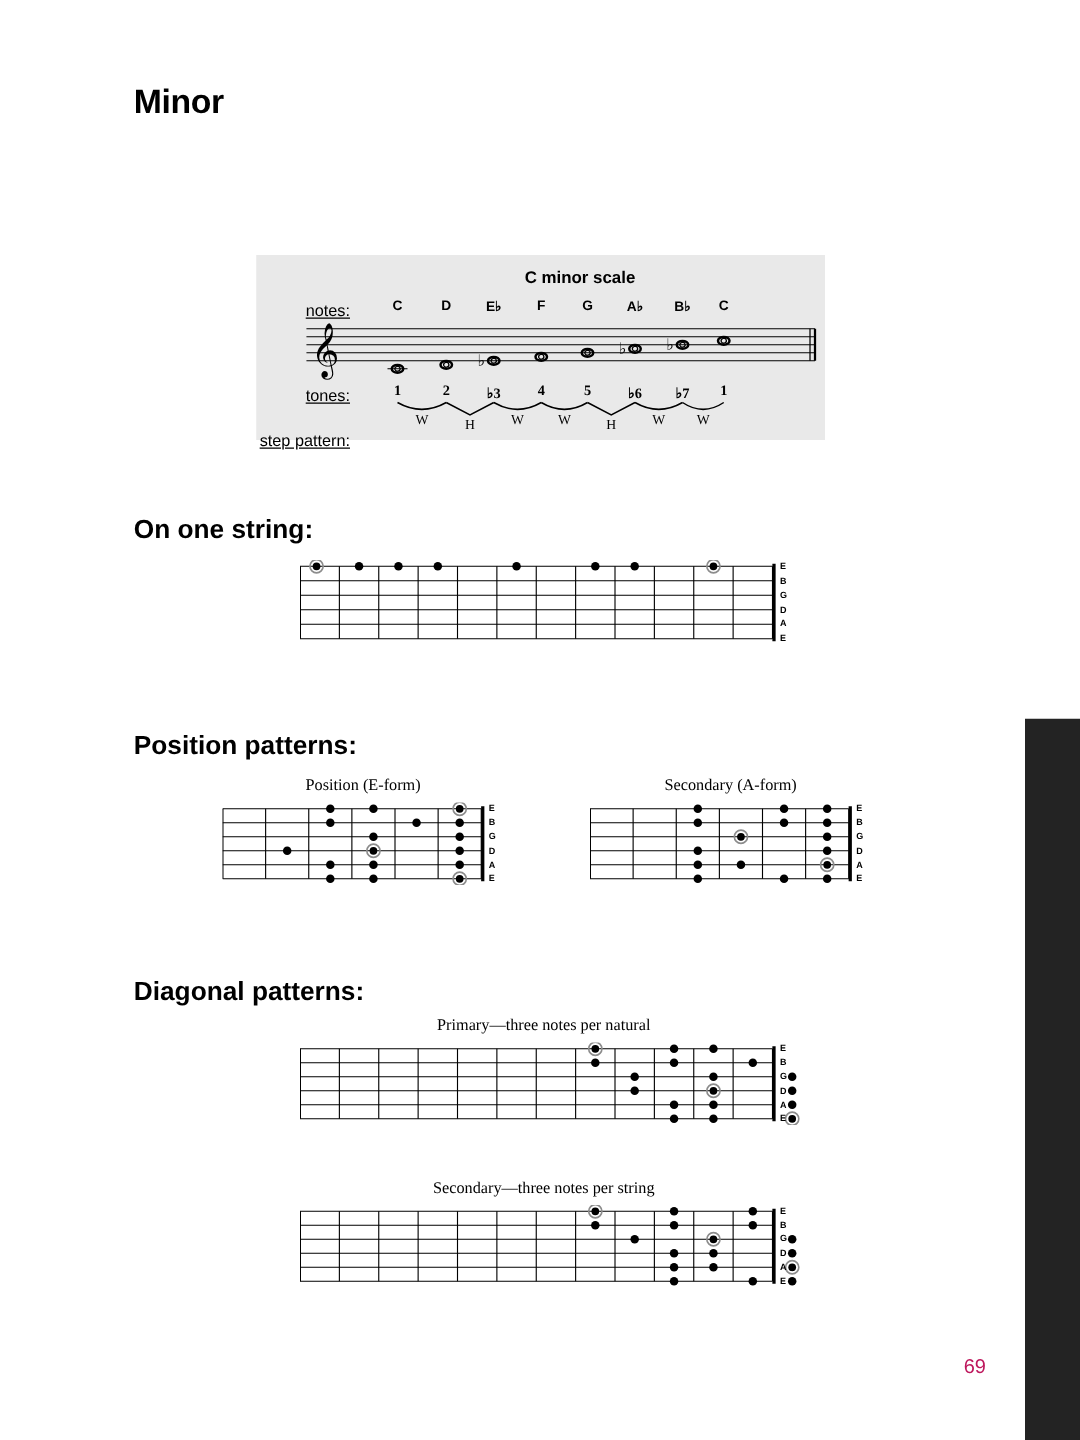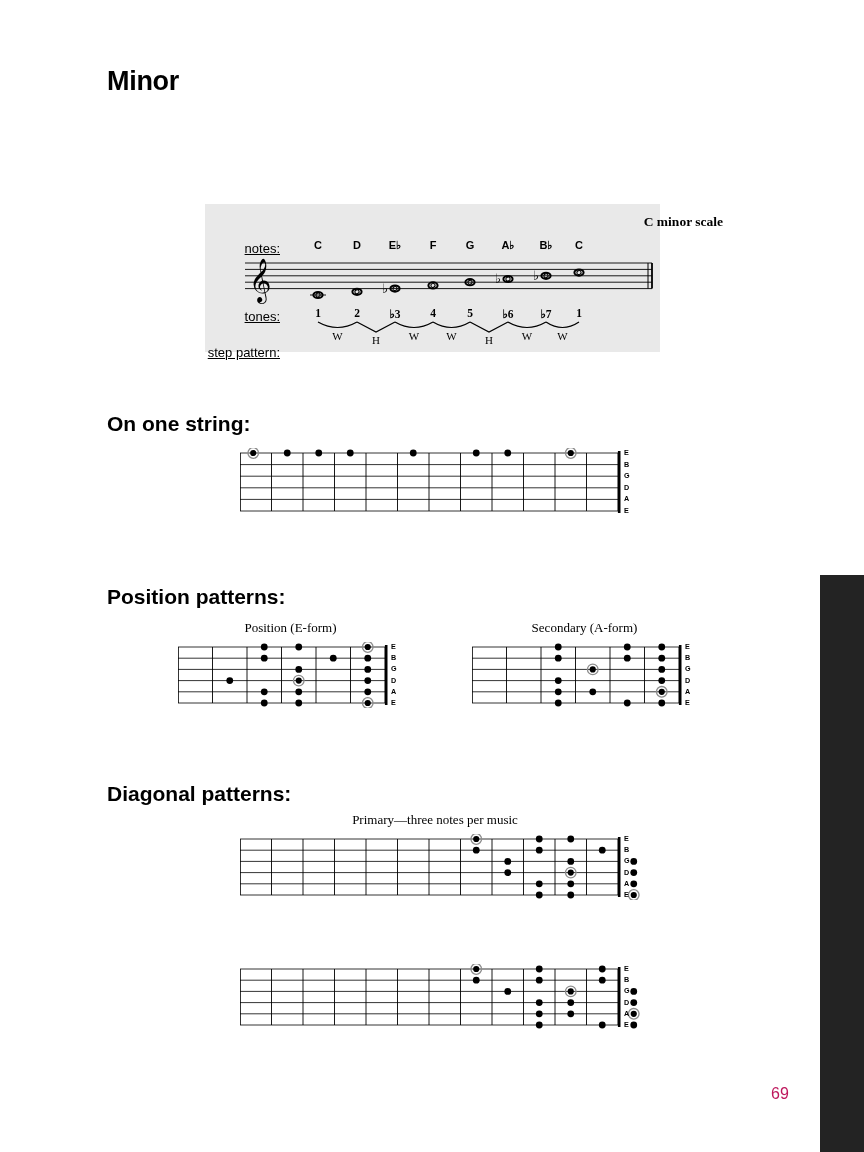--- a/index.html
+++ b/index.html
@@ -44,22 +44,22 @@
     font-family:"Liberation Sans",sans-serif;
     font-size:16px;color:#be185d;
   }
 
   
   .notation-panel{
     position:absolute;left:205px;top:204px;width:455px;height:148px;
     background:#e9e9e9;
   }
   .np-title{
-    position:absolute;left:0;top:10px;width:518px;text-align:right;
-    font-family:Liberation Serif, serif;
+    position:absolute;left:0;top:10px;width:518px;text-align:center;
+    font-family:Liberation Sans, sans-serif;
     font-weight:bold;font-size:13.5px;color:#000;
   }
   .row-label{
     position:absolute;
     font-family:"Liberation Sans",sans-serif;
     font-size:13px;color:#000;text-align:right;text-decoration:underline;
   }
   .note-name{
     position:absolute;
     font-family:"Liberation Sans",sans-serif;
@@ -397,21 +397,21 @@
       </svg><div class="fb-strlabels" style="left: 213px; top: 1px;">
         <span style="height: 11.2px;">E</span>
         <span style="height: 11.2px;">B</span>
         <span style="height: 11.2px;">G</span>
         <span style="height: 11.2px;">D</span>
         <span style="height: 11.2px;">A</span>
         <span style="height: 11.2px;">E</span>
       </div></div>
 
   <div class="sec-head" style="top:782px;">Diagonal patterns:</div>
-  <div class="fig-cap" style="left:240px;top:812px;width:390px;">Primary—three notes per music</div>
+  <div class="fig-cap" style="left:240px;top:812px;width:390px;">Primary—three notes per natural</div>
   <div class="fretboard" id="fb-diag-primary" style="left:240px;top:834px;"><svg width="400" height="66">
         <line x1="0" y1="5" x2="378" y2="5" stroke="#000" stroke-width="0.8"></line>
         <line x1="0" y1="16.2" x2="378" y2="16.2" stroke="#000" stroke-width="0.8"></line>
         <line x1="0" y1="27.4" x2="378" y2="27.4" stroke="#000" stroke-width="0.8"></line>
         <line x1="0" y1="38.599999999999994" x2="378" y2="38.599999999999994" stroke="#000" stroke-width="0.8"></line>
         <line x1="0" y1="49.8" x2="378" y2="49.8" stroke="#000" stroke-width="0.8"></line>
         <line x1="0" y1="61" x2="378" y2="61" stroke="#000" stroke-width="0.8"></line>
         <line x1="0" y1="5" x2="0" y2="61" stroke="#000" stroke-width="1.6"></line>
         <line x1="31.5" y1="5" x2="31.5" y2="61" stroke="#000" stroke-width="0.9"></line>
         <line x1="63" y1="5" x2="63" y2="61" stroke="#000" stroke-width="0.9"></line>
@@ -485,20 +485,21 @@
         </g>
       </svg><div class="fb-strlabels" style="left: 384px; top: 1px;">
         <span style="height: 11.2px;">E</span>
         <span style="height: 11.2px;">B</span>
         <span style="height: 11.2px;">G</span>
         <span style="height: 11.2px;">D</span>
         <span style="height: 11.2px;">A</span>
         <span style="height: 11.2px;">E</span>
       </div></div>
 
+  <div class="fig-cap" style="left:240px;top:942px;width:390px;">Secondary—three notes per string</div>
   <div class="fretboard" id="fb-diag-secondary" style="left:240px;top:964px;"><svg width="400" height="66">
         <line x1="0" y1="5" x2="378" y2="5" stroke="#000" stroke-width="0.8"></line>
         <line x1="0" y1="16.2" x2="378" y2="16.2" stroke="#000" stroke-width="0.8"></line>
         <line x1="0" y1="27.4" x2="378" y2="27.4" stroke="#000" stroke-width="0.8"></line>
         <line x1="0" y1="38.599999999999994" x2="378" y2="38.599999999999994" stroke="#000" stroke-width="0.8"></line>
         <line x1="0" y1="49.8" x2="378" y2="49.8" stroke="#000" stroke-width="0.8"></line>
         <line x1="0" y1="61" x2="378" y2="61" stroke="#000" stroke-width="0.8"></line>
         <line x1="0" y1="5" x2="0" y2="61" stroke="#000" stroke-width="1.6"></line>
         <line x1="31.5" y1="5" x2="31.5" y2="61" stroke="#000" stroke-width="0.9"></line>
         <line x1="63" y1="5" x2="63" y2="61" stroke="#000" stroke-width="0.9"></line>

